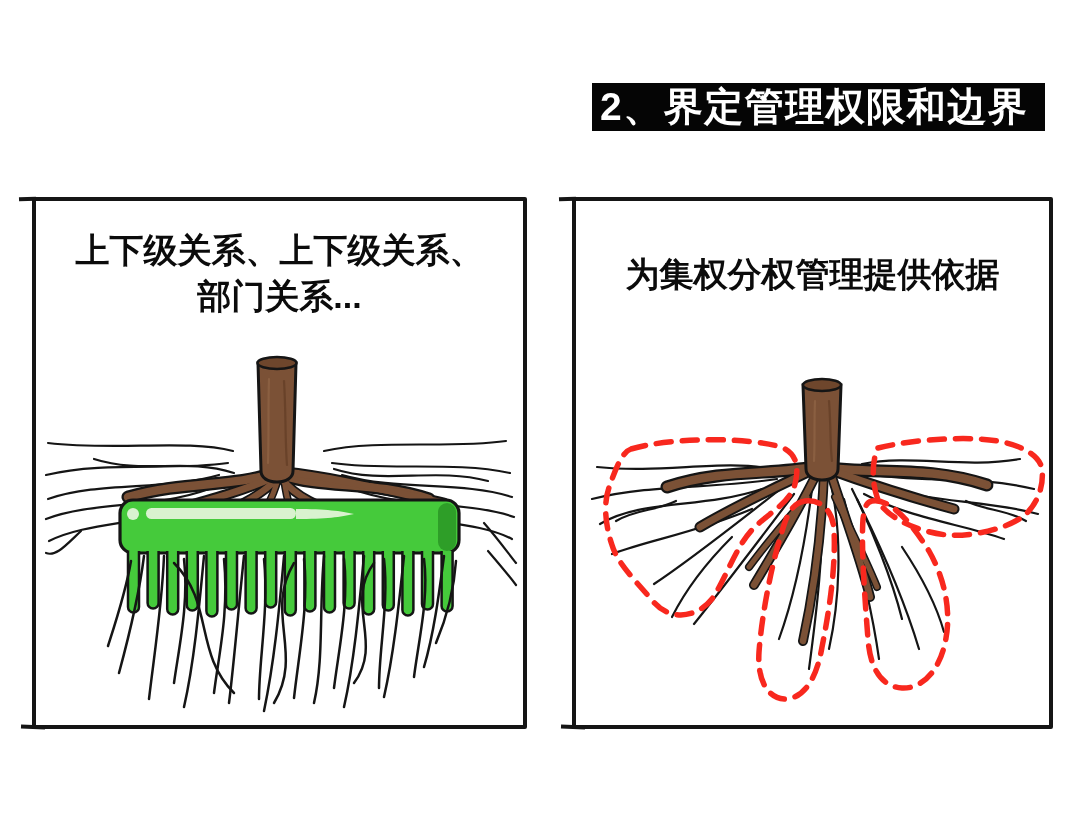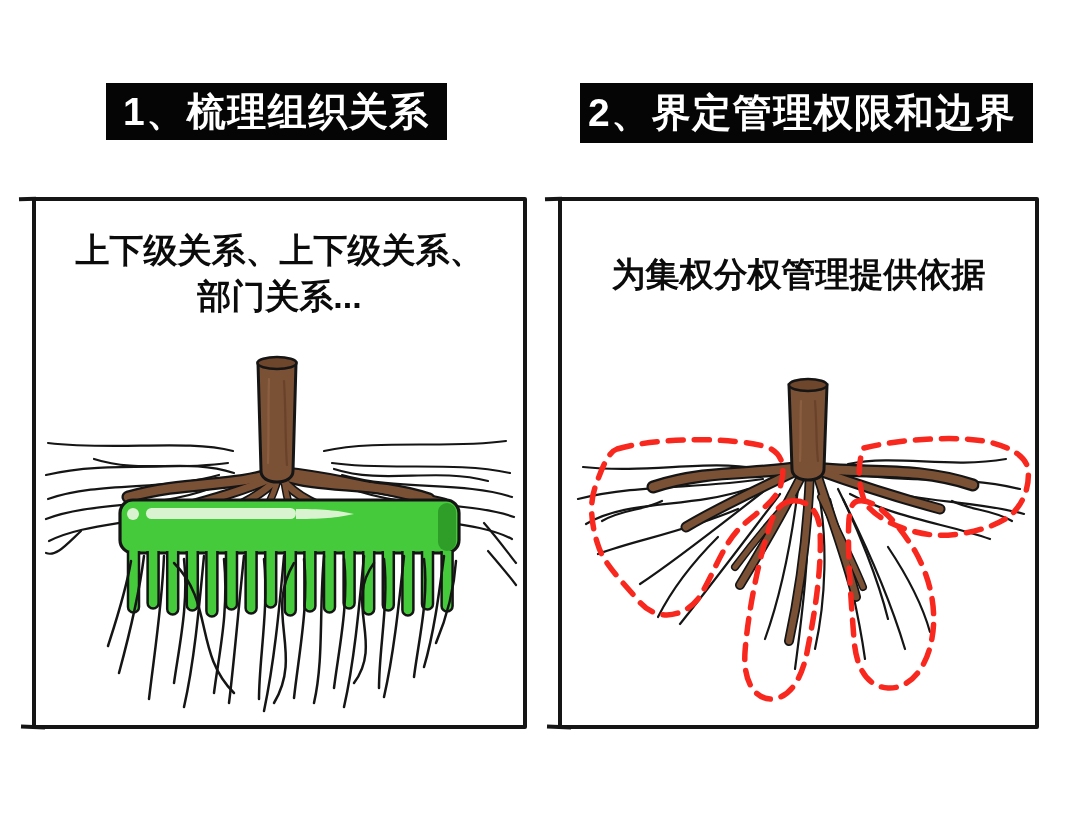--- a/index.html
+++ b/index.html
@@ -16,35 +16,35 @@
     font-family:"Liberation Sans","DejaVu Sans",sans-serif;
   }
   .title-box{
     position:absolute; top:83px; height:57px;
     background:var(--title_bg); color:var(--title_text);
     display:flex; align-items:center; justify-content:center;
     font-size:39px; font-weight:700; letter-spacing:1.5px;
     padding:0 17px; white-space:nowrap;
   }
   .title-1{ left:106px; }
-  .title-2{ left:580px; height:60px;padding-left:8px; }
+  .title-2{ left:592px; height:48px;padding-left:8px; }
   .panel{
     position:absolute; top:197px; height:532px; box-sizing:border-box;
     border:4px solid var(--ink); border-radius:2px; background:#fff;
   }
   .panel::before{ 
     content:""; position:absolute; top:-4px; left:-17px; width:17px; height:4px;
     background:var(--ink); transform:rotate(-2deg);
   }
   .panel::after{ 
     content:""; position:absolute; bottom:-4px; left:-15px; width:24px; height:4px;
     background:var(--ink); transform:rotate(2deg);
   }
   .panel-1{ left:32px; width:495px; }
-  .panel-2{ left:558px; width:481px; }
+  .panel-2{ left:572px; width:481px; }
   .caption{
     position:absolute; left:0; width:100%; text-align:center;
     color:var(--caption_text); font-weight:700; font-size:34px; line-height:46px;
   }
   .caption-1{ top:26px; }
   .caption-2{ top:50px; }
   .illus{ position:absolute; left:0; top:150px; }
   
   .rt{ fill:none; stroke:var(--ink); stroke-width:2.2; stroke-linecap:round; }
   .ru{ fill:none; stroke:var(--ink); stroke-linecap:round; }
@@ -59,23 +59,20 @@
   .comb-teeth{ fill:var(--comb); stroke:var(--ink); stroke-width:2.5; stroke-linejoin:round; }
   .comb-hi{ fill:var(--comb_hi); }
   .blob{ fill:none; stroke:var(--red); stroke-width:5.5;
          stroke-dasharray:15 11; stroke-linecap:round; stroke-linejoin:round; }
 </style>
 </head>
 <body>
 
 <div class="canvas">
 
-  <div class="title-box title-1">
-    <span>1、梳理组织关系</span>
-  </div>
   <div class="title-box title-2">
     <span>2、界定管理权限和边界</span>
   </div>
 
   <div class="panel panel-1">
     <div class="caption caption-1">
       <div>上下级关系、上下级关系、</div>
       <div>部门关系...</div>
     </div>
 

